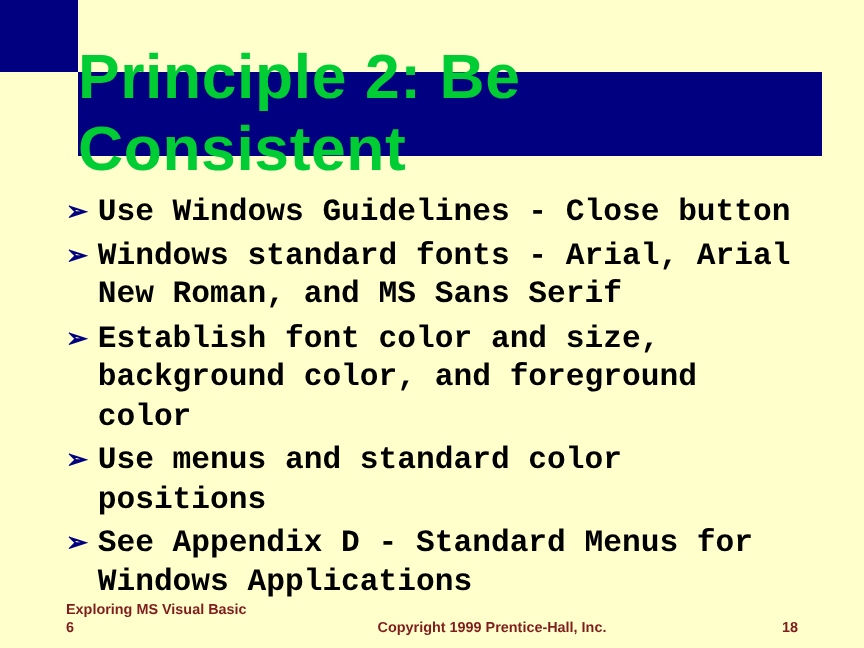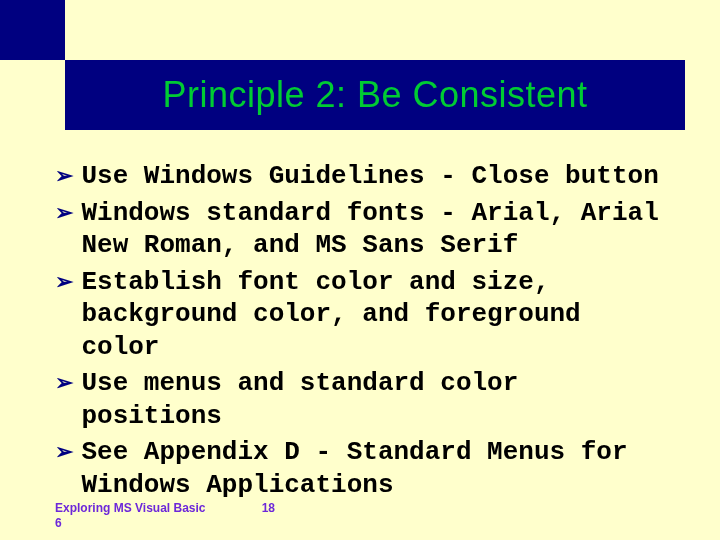--- a/index.html
+++ b/index.html
@@ -32,22 +32,22 @@
     left: 65px;
     right: 35px;
     height: 70px;
     background: #000080;
     display: flex;
     align-items: center;
     justify-content: center;
   }
   .title-text {
     color: #00cc33;
-    font-size: 36px;
-    font-weight: normal;
+    font-size: 52px;
+    font-weight: bold;
     letter-spacing: 0.5px;
   }
   .body {
     position: absolute;
     top: 160px;
     left: 55px;
     right: 55px;
   }
   .bullet-item {
     display: flex;
@@ -68,23 +68,23 @@
   .bullet-text {
     flex: 1 1 auto;
     font-family: Liberation Mono, monospace;
   }
   .footer {
     position: absolute;
     bottom: 10px;
     left: 55px;
     right: 55px;
     display: flex;
-    align-items: flex-start;
+    align-items: flex-end;
     font-family: Arial, Helvetica, sans-serif;
-    color: #6d28d9;
+    color: #7f1d1d;
     font-size: 12px;
     font-weight: bold;
   }
   .footer-left {
     width: 160px;
     line-height: 1.2;
   }
   .footer-center {
     flex: 1;
     text-align: center;
@@ -123,16 +123,17 @@
       <span class="bullet-text">Use menus and standard color positions</span>
     </div>
     <div class="bullet-item">
       <span class="bullet-marker">➢</span>
       <span class="bullet-text">See Appendix D - Standard Menus for Windows Applications</span>
     </div>
   </div>
 
   <div class="footer">
     <div class="footer-left">Exploring MS Visual Basic 6</div>
+    <div class="footer-center">Copyright 1999 Prentice-Hall, Inc.</div>
     <div class="footer-right">18</div>
   </div>
 
 </div>
 
 </body></html>

